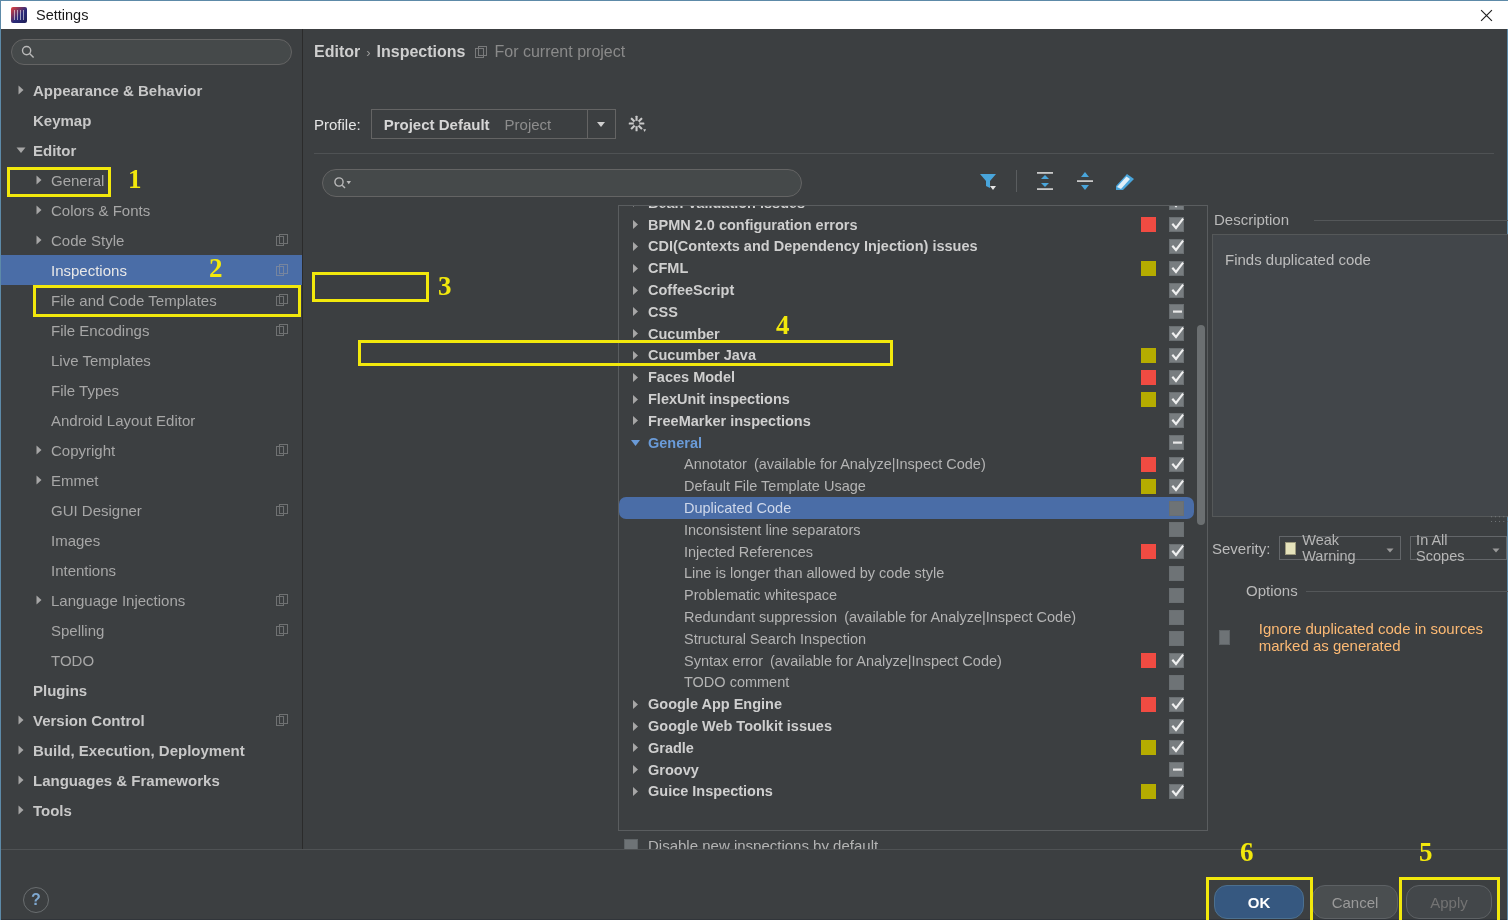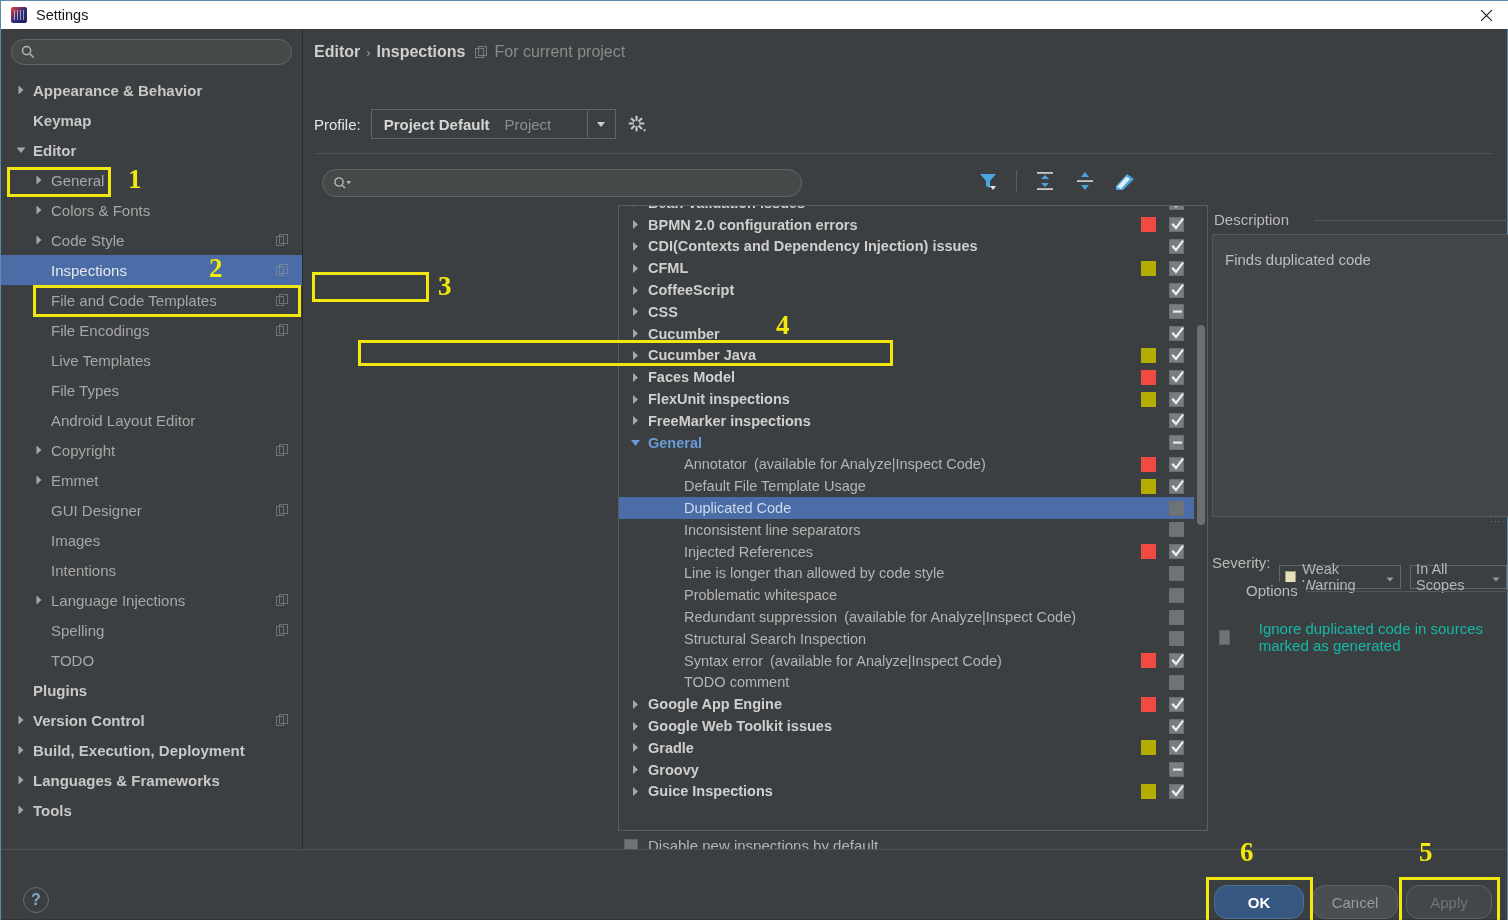--- a/index.html
+++ b/index.html
@@ -98,21 +98,21 @@
   #insp-box { position:absolute; left:314px; top:176px; width:590px; height:626px;
               border:1px solid #5a5d5f; background:#3c3f41; overflow:hidden; }
   #insp-inner { position:absolute; left:0; top:-14px; width:575px; }
   .irow { height:21.8px; display:flex; align-items:center; position:relative; white-space:nowrap; }
   .irow .iarrow { width:11px; height:11px; flex:0 0 11px; margin-left:11px; margin-right:7px; }
   .irow .itxt { font-size:14.5px; }
   .irow.group .itxt { color:#cfcfcf; font-weight:bold; }
   .irow.leaf { padding-left:58px; }
   .irow.leaf .itxt { color:#b4b4b4;margin-left:7px; }
   .irow .dim { color:#858585; }
-  .irow.rowsel { background:#4a6da7; }
+  .irow.rowsel { background:#4a6da7;border-radius:7px; }
   .irow.rowsel .itxt { color:#cfd8ea; }
   .irow.general .itxt { color:#6a9bd8; font-weight:bold; }
   .sw { position:absolute; right:38px; width:15px; height:15px; }
   .cb { position:absolute; right:10px; width:15px; height:15px;
         background:#787d80; border:1px solid #6a6f72; }
   .cb.off { background:#6e7376; }
   .cb svg { position:absolute; left:0; top:-1px; }
 
   #insp-scroll { position:absolute; right:1px; top:1px; width:10px; height:624px; background:#3c3f41; }
   #insp-thumb  { position:absolute; left:1px; top:118px; width:8px; height:200px;
@@ -128,31 +128,31 @@
   #desc-line { position:absolute; left:1010px; top:191px; width:487px; height:1px; background:#545759; }
   #desc-box { position:absolute; left:908px; top:205px; width:588px; height:283px;
               border:1px solid #555859; background:#42464a; }
   #desc-text { padding:16px 0 0 12px; font-size:15px; color:#bdbdbd; }
   #grip { position:absolute; left:1186px; top:486px; width:26px; height:6px;
           color:#6d7174; font-size:11px; letter-spacing:1px; line-height:6px; }
 
   #sev-row { position:absolute; left:908px; top:507px; display:flex; align-items:center; gap:9px; }
   #sev-label { font-size:15px; color:#bbb; }
   .combo { height:24px; border:1px solid #636669; background:#3c3f41;
-           display:flex; align-items:center; padding:0 4px 0 5px; gap:6px;margin-top:29px; }
+           display:flex; align-items:center; padding:0 4px 0 5px; gap:6px; }
   .combo .ctext { font-size:14.5px; color:#b6b6b6; }
   .combo .cswatch { width:13px; height:13px; background:#e5e2bb; border:1px solid #9d9a7e; }
   .combo .carrow { width:12px; height:12px; }
 
   #opt-title { position:absolute; left:942px; top:553px; font-size:15px; color:#b9b9b9;
                background:#3c3f41; padding-right:8px; z-index:2; }
   #opt-line { position:absolute; left:975px; top:562px; width:521px; height:1px; background:#545759; }
   #opt-row { position:absolute; left:915px; top:591px; display:flex; align-items:center; gap:10px; }
   #opt-row .cbox { width:15px; height:15px; background:#6e7376; border:1px solid #5f6467; }
-  #opt-row .otxt { font-size:15px; color:#14b8a6;margin-left:19px; }
+  #opt-row .otxt { font-size:15px; color:#fdba74;margin-left:19px; }
 
   
   #footer-sep { position:absolute; left:0; top:820px; width:1506px; height:1px; background:#4f5254; }
   #footer { position:absolute; left:0; top:821px; width:1506px; height:69px; background:#3c3f41; }
   #help-btn { position:absolute; left:22px; top:37px; width:26px; height:26px; border-radius:50%;
               border:1px solid #6a6e70; display:flex; align-items:center; justify-content:center;
               color:#7fa8d0; font-size:16px; font-weight:bold; }
   .btn { position:absolute; height:34px; border:1px solid #5d6164; border-radius:13px;
          display:flex; align-items:center; justify-content:center; font-size:15px; }
   #btn-ok     { left:1213px; top:35px; width:90px; background:#365880; border-color:#4c708f;

